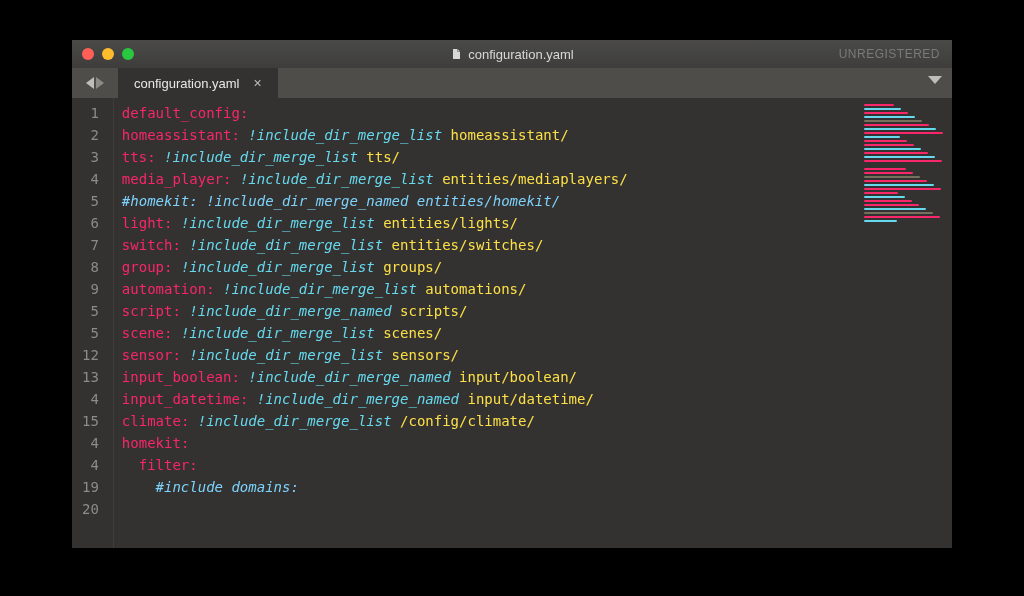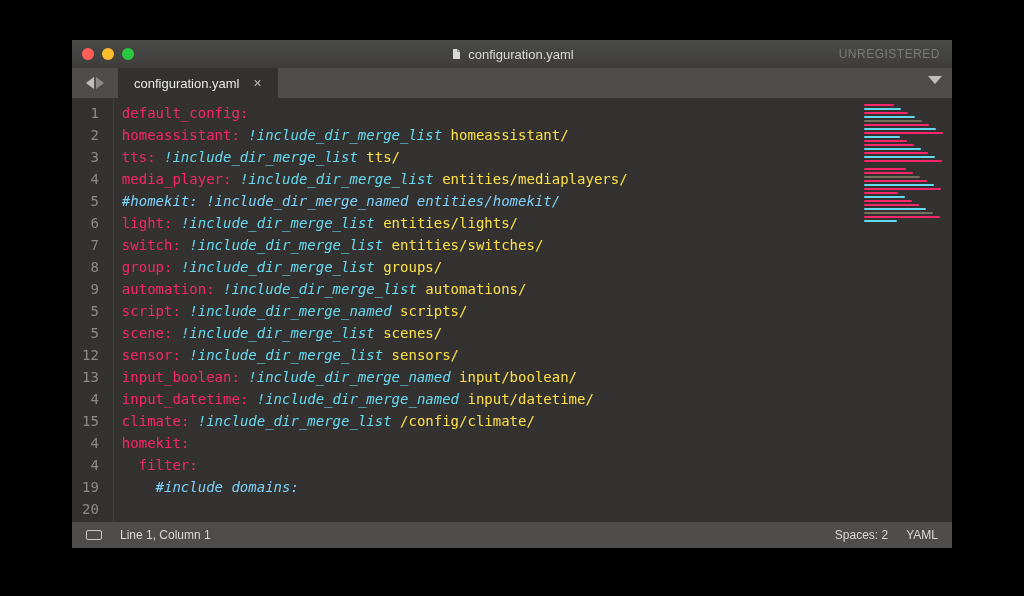--- a/index.html
+++ b/index.html
@@ -176,21 +176,14 @@
         <div class="mm-line" style="background: rgb(102, 217, 239); width: 41px;"></div>
         <div class="mm-line" style="background: rgb(249, 38, 105); width: 48px;"></div>
         <div class="mm-line" style="background: rgb(249, 38, 105); width: 55px;"></div>
         <div class="mm-line" style="background: rgb(102, 217, 239); width: 62px;"></div>
         <div class="mm-line" style="background: rgb(117, 113, 94); width: 69px;"></div>
         <div class="mm-line" style="background: rgb(249, 38, 105); width: 76px;"></div>
         <div class="mm-line" style="background: rgb(102, 217, 239); width: 33px;"></div>
       </div>
   </div>
 
-  <div class="statusbar">
-    <div class="sb-icon"></div>
-    <div>Line 1, Column 1</div>
-    <div class="sb-spacer"></div>
-    <div>Spaces: 2</div>
-    <div>YAML</div>
-  </div>
 
 </div>
 
 </body></html>

